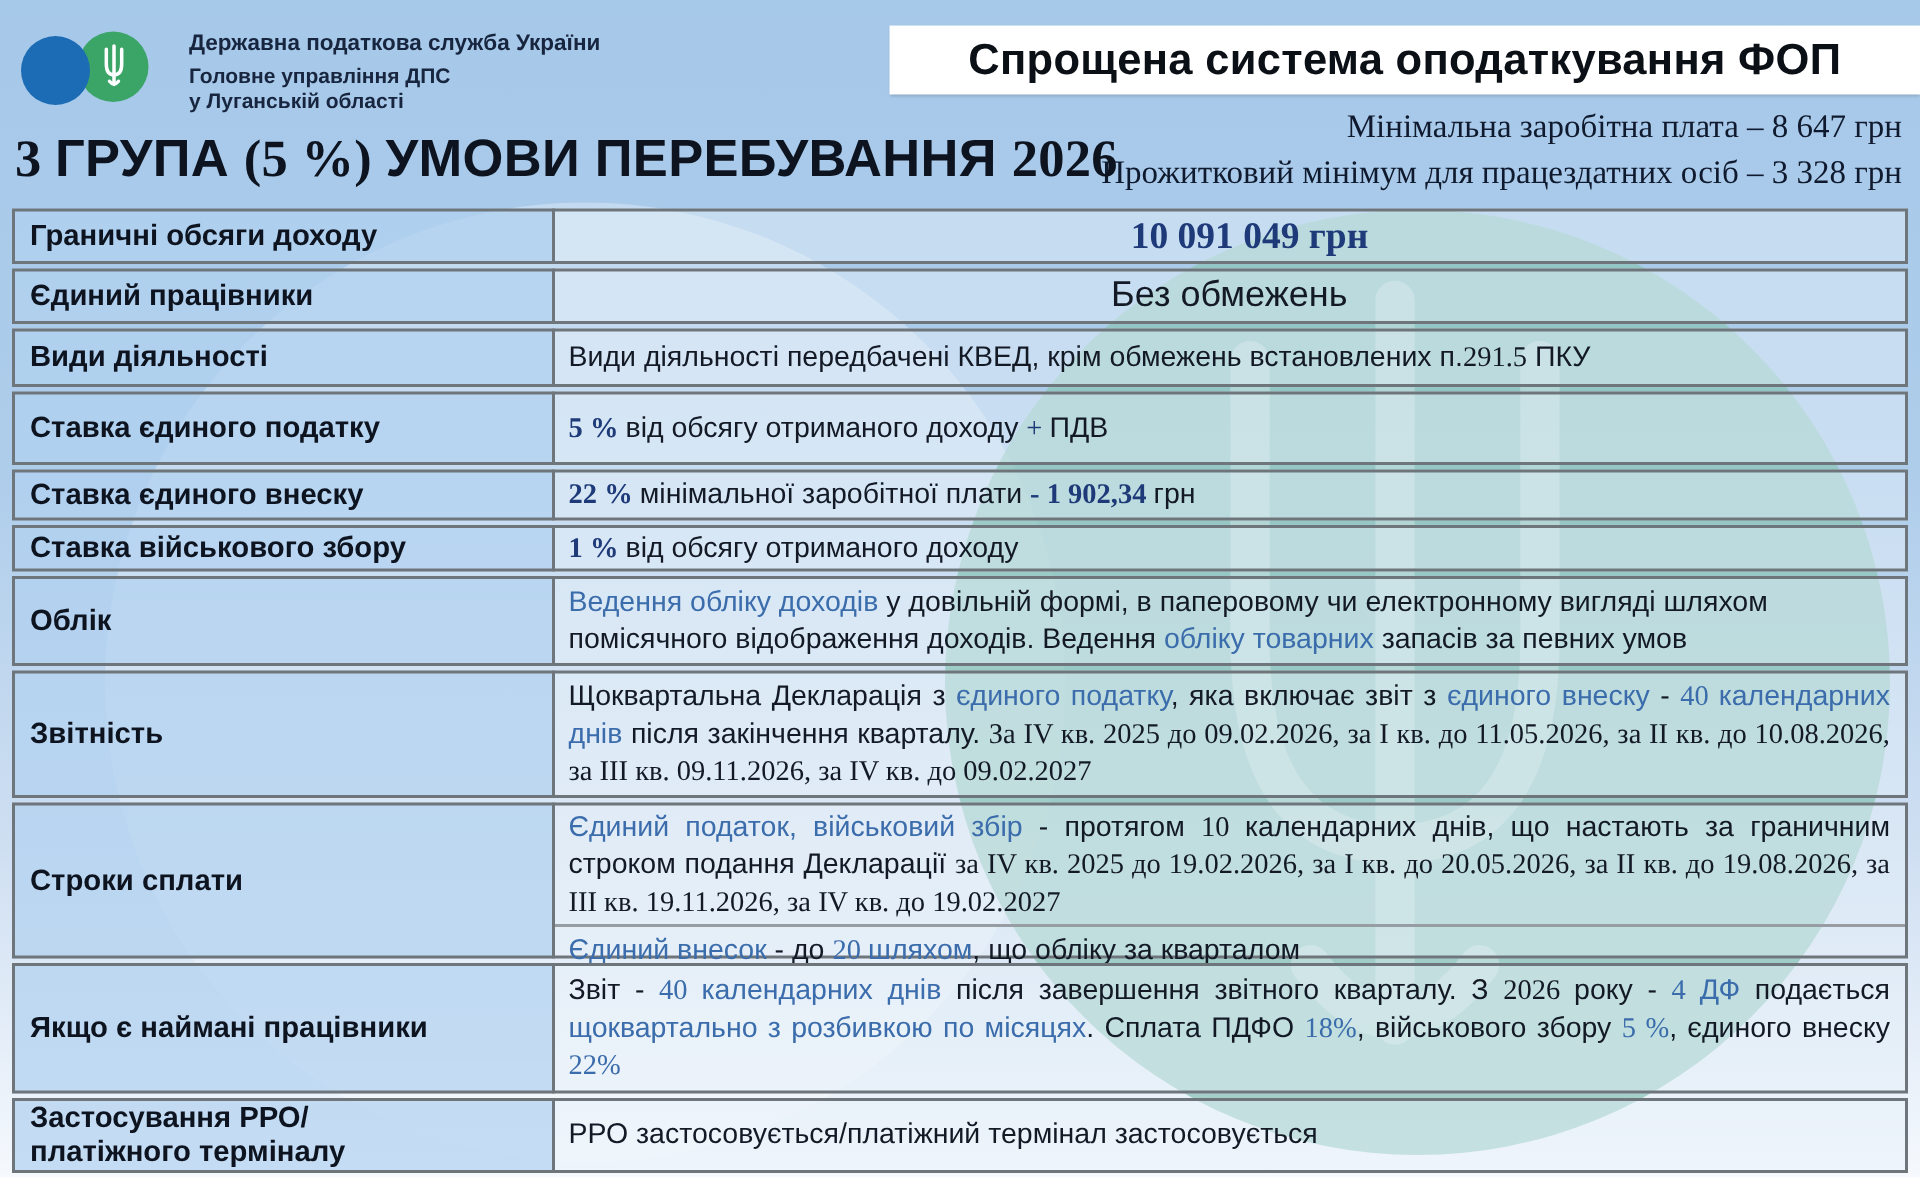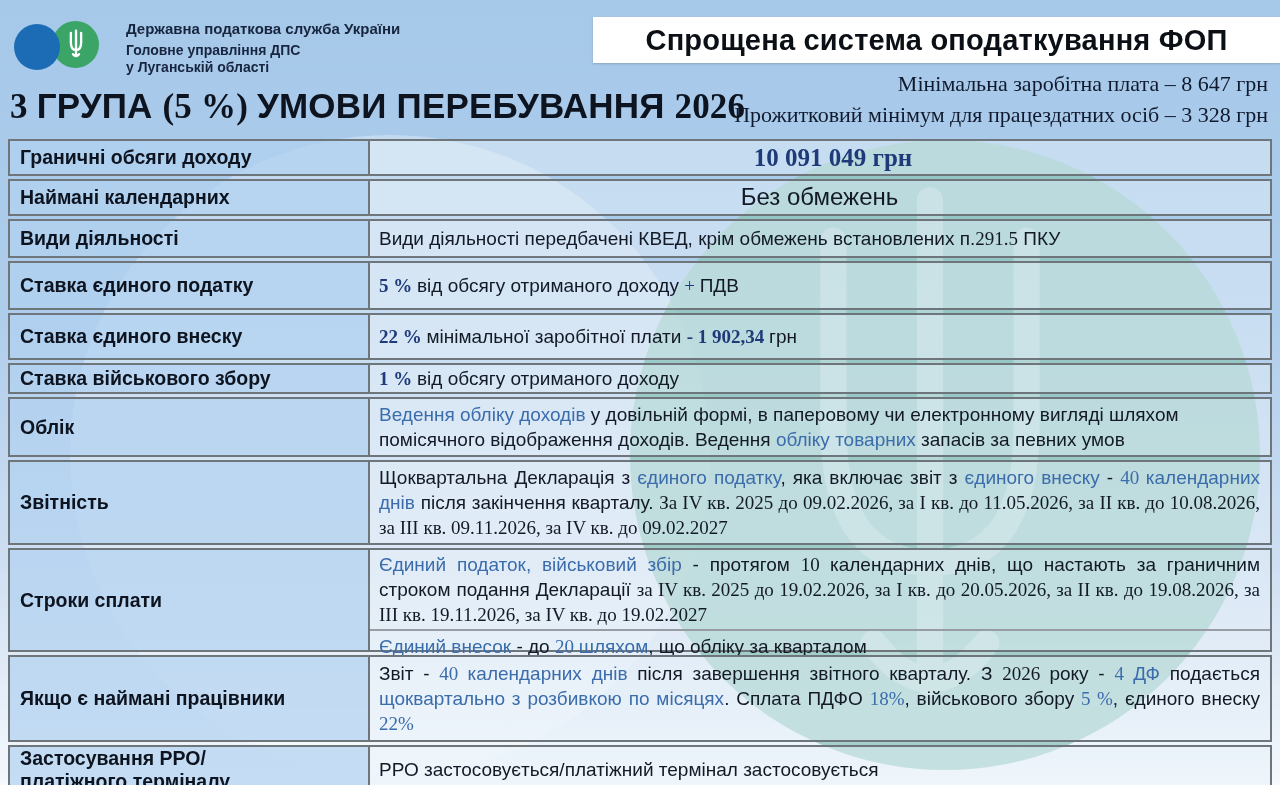--- a/index.html
+++ b/index.html
@@ -93,38 +93,38 @@
   <h1 class="heading" id="heading"><span class="seg-serif">3 </span><span>ГРУПА </span><span class="seg-serif">(5 %) </span><span>УМОВИ ПЕРЕБУВАННЯ </span><span class="seg-serif">2026</span></h1>
 
   <div class="table" id="rows">
       <div class="row" style="height: 37px;">
         <div class="cell label">Граничні обсяги доходу</div>
         <div class="cell value">
           <div class="vtext center amount"><span class="seg-serif" style="color: rgb(30, 58, 120); font-weight: bold;">10 091 049 грн</span></div>
         </div>
       </div>
       <div class="row" style="height: 37px;">
-        <div class="cell label">Наймані календарних</div>
+        <div class="cell label">Єдиний працівники</div>
         <div class="cell value">
           <div class="vtext center big"><span>Без обмежень</span></div>
         </div>
       </div>
       <div class="row" style="height: 39px;">
         <div class="cell label">Види діяльності</div>
         <div class="cell value">
           <div class="vtext "><span>Види діяльності передбачені КВЕД, крім обмежень встановлених п.</span><span class="seg-serif">291.5</span><span> ПКУ</span></div>
         </div>
       </div>
       <div class="row" style="height: 49px;">
         <div class="cell label">Ставка єдиного податку</div>
         <div class="cell value">
           <div class="vtext "><span class="seg-serif" style="color: rgb(30, 58, 120); font-weight: bold;">5 % </span><span>від обсягу отриманого доходу </span><span class="seg-serif" style="color: rgb(30, 58, 120);">+ </span><span>ПДВ</span></div>
         </div>
       </div>
-      <div class="row" style="height: 47px;">
+      <div class="row" style="height: 34px;">
         <div class="cell label">Ставка єдиного внеску</div>
         <div class="cell value">
           <div class="vtext "><span class="seg-serif" style="color: rgb(30, 58, 120); font-weight: bold;">22 % </span><span>мінімальної заробітної плати </span><span class="seg-serif" style="color: rgb(30, 58, 120); font-weight: bold;">- 1 902,34 </span><span>грн</span></div>
         </div>
       </div>
       <div class="row" style="height: 31px; border-radius: 14px;">
         <div class="cell label">Ставка військового збору</div>
         <div class="cell value">
           <div class="vtext "><span class="seg-serif" style="color: rgb(30, 58, 120); font-weight: bold;">1 % </span><span>від обсягу отриманого доходу</span></div>
         </div>

